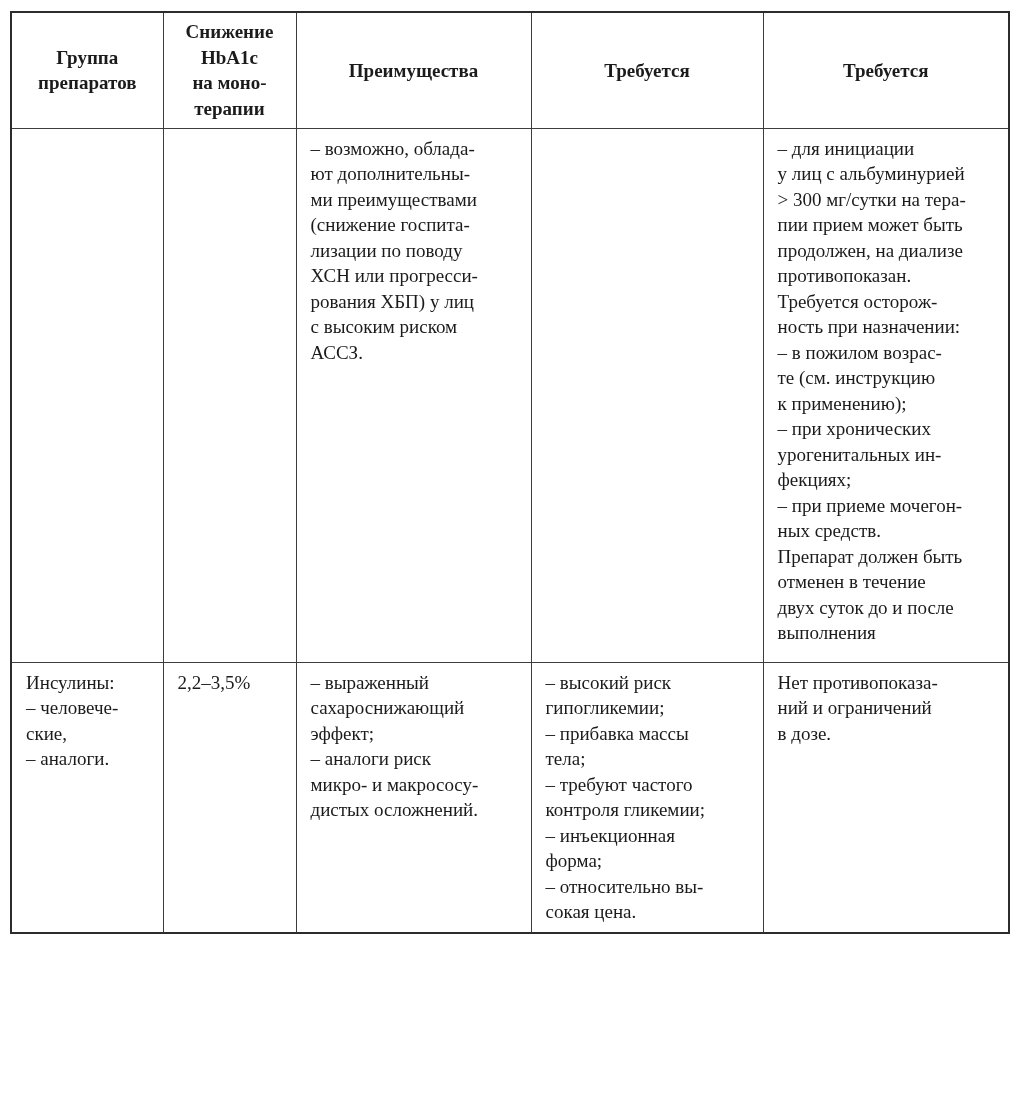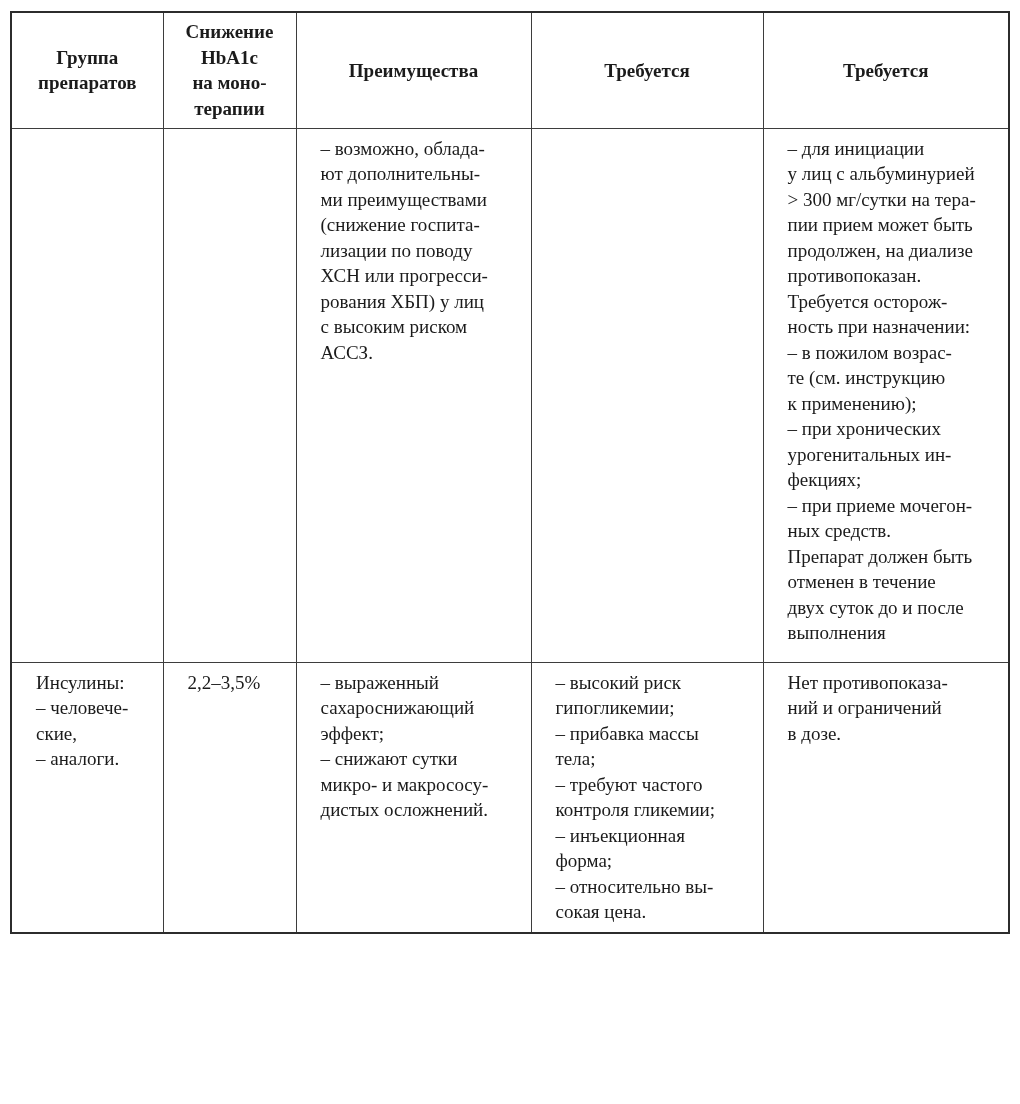--- a/index.html
+++ b/index.html
@@ -37,21 +37,21 @@
   }
   table.med-table th {
     font-weight: bold;
     text-align: center;
     vertical-align: middle;
     padding: 4px 6px;
   }
   table.med-table td {
     text-align: left;
     vertical-align: top;
-    padding: 7px 24px;
+    padding: 7px 14px;
   }
   tr.header-row   { height: 116px; }
   tr.row-main     { height: 534px; }
   tr.row-cont     { height: 118px; }
   tr.row-section  { height: 42px;  }
   tr.row-insulins { height: 268px; }
   td.section-cell {
     text-align: center;
     vertical-align: middle;
     padding: 2px 6px;
@@ -121,21 +121,21 @@
 
       <tr class="row-insulins">
         <td>Инсулины:
 – человече-
 ские,
 – аналоги.</td>
         <td>2,2–3,5%</td>
         <td>– выраженный
 сахароснижающий
 эффект;
-– снижают сутки
+– аналоги риск
 микро- и макрососу-
 дистых осложнений.</td>
         <td>– высокий риск
 гипогликемии;
 – прибавка массы
 тела;
 – требуют частого
 контроля гликемии;
 – инъекционная
 форма;

